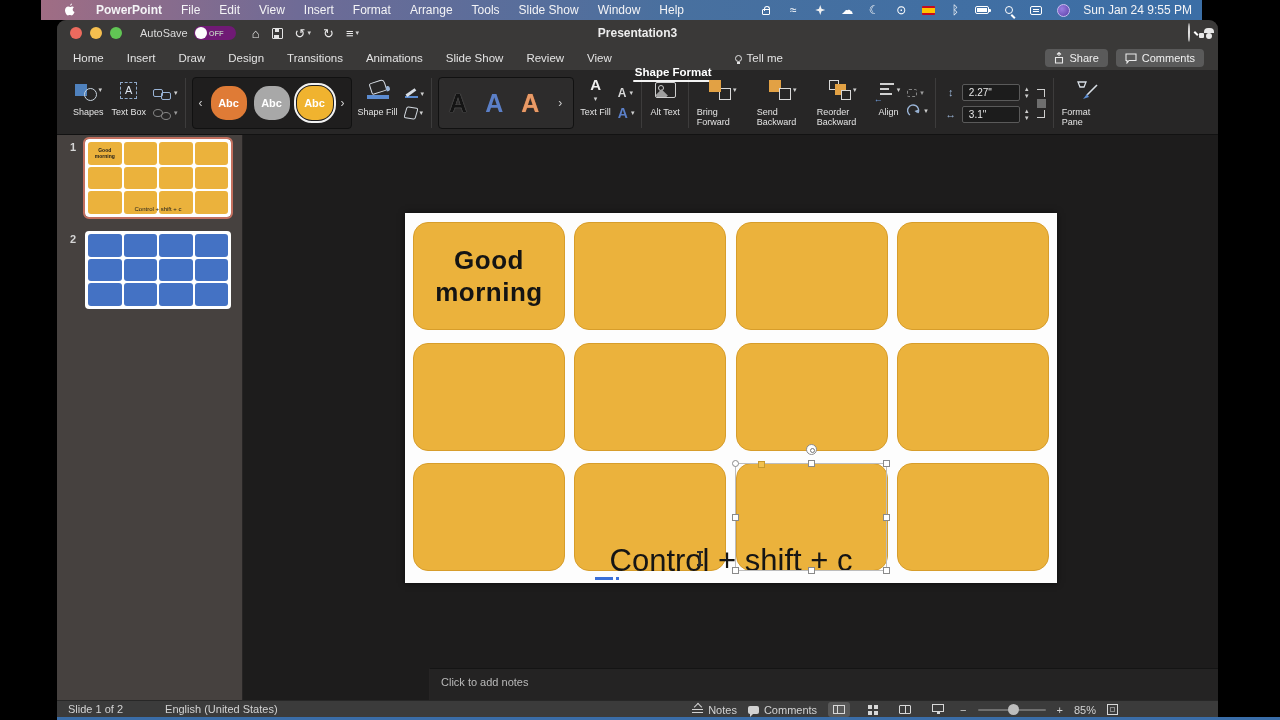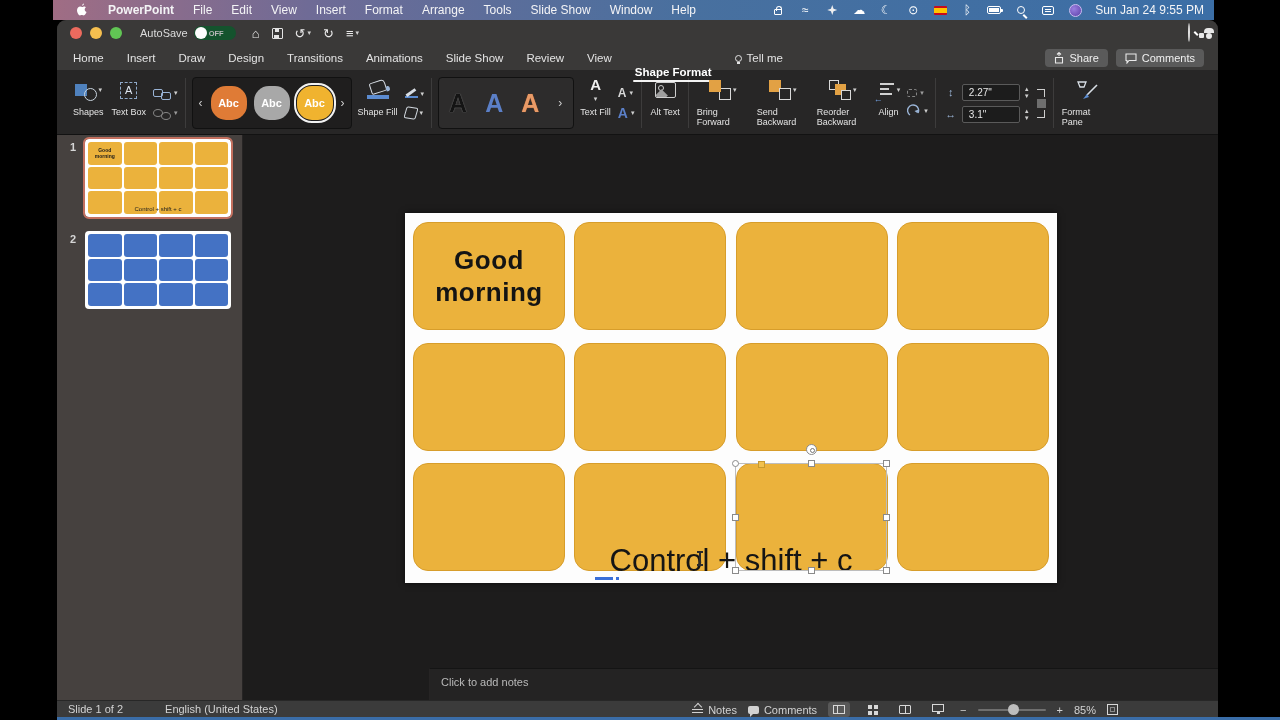--- a/index.html
+++ b/index.html
@@ -1,20 +1,20 @@
 <!DOCTYPE html>
 <html style="--menubar_left: #a06d84; --menubar_right: #3b6ea6; --shape_yellow: #ebb23c; --slide2_blue: #4472c4; --thumb_sel_border: #c4705f; --wallpaper_strip: #3a6da8;"><head>
 <meta charset="utf-8">
 <style>
   * { margin:0; padding:0; box-sizing:border-box; }
   html,body { width:1280px; height:720px; background:#000; overflow:hidden;
     font-family:"Liberation Sans", sans-serif; -webkit-font-smoothing:antialiased; }
 
   
-  #menubar { position:absolute; left:53px; top:0; width:1161px; height:20px;
+  #menubar { position:absolute; left:41px; top:0; width:1161px; height:20px;
     background:linear-gradient(90deg, var(--menubar_left,#a06d84) 0%, #6f6b96 22%, #48709f 55%, var(--menubar_right,#3b6ea6) 100%);
     display:flex; align-items:center; color:#f4f4f6; font-size:12px; }
   #menubar .left { display:flex; align-items:center; gap:19px; padding-left:22px; }
   #menubar .right { margin-left:auto; display:flex; align-items:center; gap:13px; padding-right:10px; }
   .menu-item { white-space:nowrap; }
   .menu-item.bold { font-weight:bold; }
   .mb-icon { display:inline-flex; align-items:center; justify-content:center; width:14px; height:14px; font-size:12px; color:#fff; }
   .apple-svg { width:12px; height:14px; }
   .lock-ic { width:8px; height:6px; border:1px solid #fff; border-radius:1px; position:relative; margin-top:4px; }
   .lock-ic::before { content:""; position:absolute; left:1px; top:-4px; width:4px; height:4px; border:1px solid #fff; border-bottom:none; border-radius:3px 3px 0 0; }
@@ -34,21 +34,21 @@
   
   #window { position:absolute; left:57px; top:20px; width:1161px; height:697px;
     background:#1d1d1d; border-radius:9px 9px 0 0; overflow:hidden; }
 
   
   #titlebar { position:relative; height:26px; background:#3a3938; display:flex; align-items:center; color:#e8e8e8; }
   .traffic { display:flex; gap:8px; padding-left:13px; }
   .tl { width:12px; height:12px; border-radius:50%; }
   .tl.red{ background:#ec6a5e; } .tl.yellow{ background:#f5bf4f; } .tl.green{ background:#61c554; }
   #autosave-wrap { display:flex; align-items:center; gap:6px; margin-left:18px; font-size:11px; color:#dcdcdc; }
-  .as-pill { width:42px; height:14px; border-radius:8px; background:#14532d; display:flex; align-items:center; gap:2px; padding:1px; }
+  .as-pill { width:42px; height:14px; border-radius:8px; background:#701a75; display:flex; align-items:center; gap:2px; padding:1px; }
   .as-knob { width:12px; height:12px; border-radius:50%; background:#fdfdfd; }
   .as-off { font-size:7.5px; color:#b8b8b8; font-weight:bold; }
   .tb-icons { display:flex; align-items:center; gap:12px; margin-left:16px; font-size:13px; color:#e8e8e8; }
   .tb-ic { display:inline-flex; align-items:center; gap:2px; }
   .caret { font-size:7px; color:#cfcfcf; }
   .floppy { width:11px; height:11px; border:1.5px solid #e3e3e3; border-radius:1px; position:relative; }
   .floppy::before { content:""; position:absolute; left:2px; top:0; width:4px; height:3px; background:#e3e3e3; }
   .floppy::after { content:""; position:absolute; left:1px; bottom:0; width:5px; height:3px; background:#e3e3e3; }
   #title-center { position:absolute; left:0; right:0; text-align:center; font-size:12px; font-weight:bold; color:#ededed; pointer-events:none; }
   .tb-right { margin-left:auto; display:flex; align-items:center; gap:14px; padding-right:14px; }
@@ -262,20 +262,21 @@
       <span class="tb-ic">
           <span>↺</span>
           <span class="caret">▾</span>
         </span>
       <span class="tb-ic">↻</span>
       <span class="tb-ic">
           <span>≡</span>
           <span class="caret">▾</span>
         </span>
     </div>
+    <div id="title-center">Presentation3</div>
     <div class="tb-right">
       <span><span class="mag-ic" style="border-color:#e0e0e0;"></span></span>
       <span><span class="person-ic"><span class="person-dot"></span></span></span>
     </div>
   </div>
 
   <div id="tabsrow">
     <span class="rtab">Home</span>
     <span class="rtab">Insert</span>
     <span class="rtab">Draw</span>

